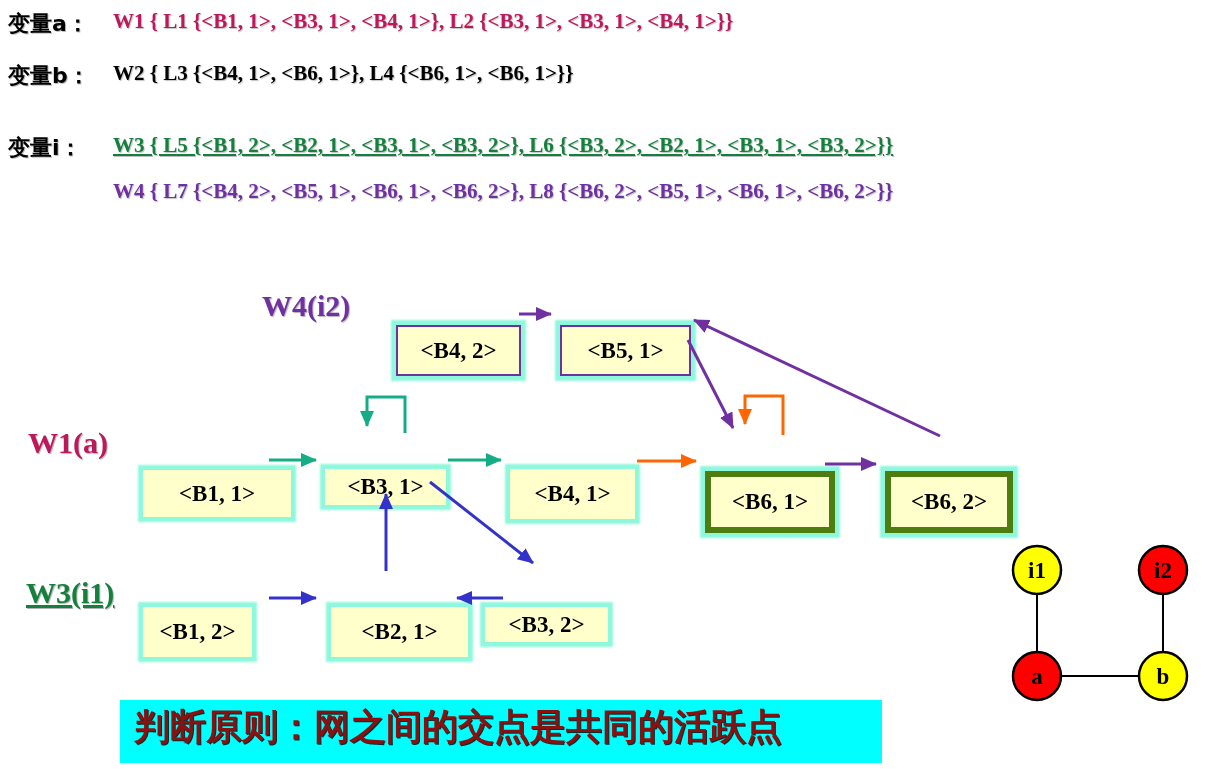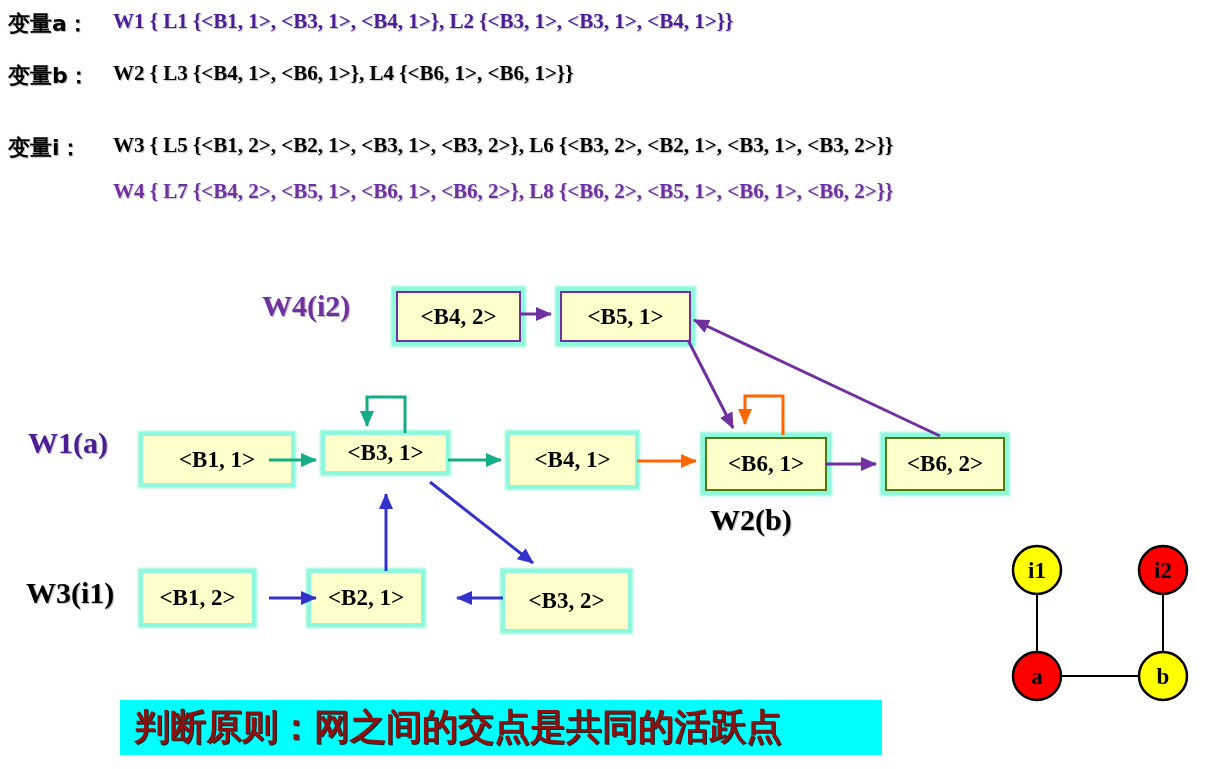--- a/index.html
+++ b/index.html
@@ -4,35 +4,35 @@
 <style>
   html,body{margin:0;padding:0;background:#fff;}
   #stage{position:relative;width:1207px;height:769px;background:#ffffff;overflow:hidden;
          font-family:"Liberation Serif",serif;padding-left:32px;}
   
   .def-row{position:absolute;left:0;width:1207px;height:28px;white-space:nowrap;}
   .def-var{position:absolute;left:8px;top:0;font:bold 22px "DejaVu Sans",sans-serif;color:#000;
            text-shadow:1px 1px 0 rgba(0,0,0,0.25);}
   .def-web{position:absolute;left:113px;top:0;font:bold 21px "Liberation Serif",serif;
            white-space:nowrap;text-shadow:1px 1px 1px rgba(0,0,0,0.25);}
-  .c-teal{color:#4c1d95;} .c-orange{color:#000000;} .c-blue:{color:#3333CC;}
-  .c-blue{color:#000000;} .c-purple{color:#7030A0;}
+  .c-teal{color:#be185d;} .c-orange{color:#000000;} .c-blue:{color:#3333CC;}
+  .c-blue{color:#15803d;text-decoration:underline;} .c-purple{color:#7030A0;}
   
   .web-label{position:absolute;font:bold 30px "Liberation Serif",serif;white-space:nowrap;
              text-shadow:1px 1px 1px rgba(0,0,0,0.3);}
   
   .node{position:absolute;background:#FFFFCC;box-shadow:0 0 2px 5px #8EF8DC;
         display:flex;align-items:center;justify-content:center;
-        font:bold 23px "Liberation Serif",serif;color:#000;}
+        font:bold 23px "Liberation Serif",serif;color:#000;margin-top:34px;}
   .node.purple-border{border:2px solid #7030A0;}
-  .node.orange-border{border:2px solid #4d7c0f;}
+  .node.orange-border{border:6px solid #4d7c0f;}
   
   #overlay{position:absolute;left:0;top:0;width:1207px;height:769px;}
   
-  #banner{position:absolute;left:120px;top:700px;width:762px;height:55px;
+  #banner{position:absolute;left:120px;top:700px;width:762px;height:63px;
           background:#00FFFF;color:#8B1010;font:bold 36px "DejaVu Sans",sans-serif;
           line-height:53px;padding-left:14px;box-sizing:border-box;white-space:nowrap;
           text-shadow:1px 1px 0 rgba(0,0,0,0.8);}
 </style>
 </head>
 <body>
 
 <div id="stage">
 
   <div class="def-row" style="top:9px">
@@ -60,22 +60,22 @@
   <div class="node purple-border" style="left:396px;top:291px;width:121px;height:47px">&lt;B4, 2&gt;</div>
   <div class="node purple-border" style="left:560px;top:291px;width:127px;height:47px">&lt;B5, 1&gt;</div>
 
   <div class="node" style="left:143px;top:436px;width:148px;height:47px">&lt;B1, 1&gt;</div>
   <div class="node" style="left:325px;top:435px;width:121px;height:36px">&lt;B3, 1&gt;</div>
   <div class="node" style="left:510px;top:435px;width:125px;height:50px">&lt;B4, 1&gt;</div>
   <div class="node orange-border" style="left:705px;top:437px;width:118px;height:50px">&lt;B6, 1&gt;</div>
   <div class="node orange-border" style="left:885px;top:437px;width:116px;height:50px">&lt;B6, 2&gt;</div>
 
   <div class="node" style="left:143px;top:573px;width:109px;height:50px">&lt;B1, 2&gt;</div>
-  <div class="node" style="left:311px;top:573px;width:110px;height:50px">&lt;B2, 1&gt;</div>
-  <div class="node" style="left:505px;top:573px;width:123px;height:56px">&lt;B3, 2&gt;</div>
+  <div class="node" style="left:331px;top:573px;width:137px;height:50px">&lt;B2, 1&gt;</div>
+  <div class="node" style="left:485px;top:573px;width:123px;height:35px">&lt;B3, 2&gt;</div>
 
   <svg id="overlay" viewBox="0 0 1207 769">
     <defs>
       <marker id="arrTeal" markerUnits="userSpaceOnUse" markerWidth="18" markerHeight="16" refX="15" refY="7" orient="auto">
         <path d="M0,0 L16,7 L0,14 Z" fill="#14AD85"></path>
       </marker>
       <marker id="arrOrange" markerUnits="userSpaceOnUse" markerWidth="18" markerHeight="16" refX="15" refY="7" orient="auto">
         <path d="M0,0 L16,7 L0,14 Z" fill="#FF6600"></path>
       </marker>
       <marker id="arrPurple" markerUnits="userSpaceOnUse" markerWidth="18" markerHeight="16" refX="15" refY="7" orient="auto">

